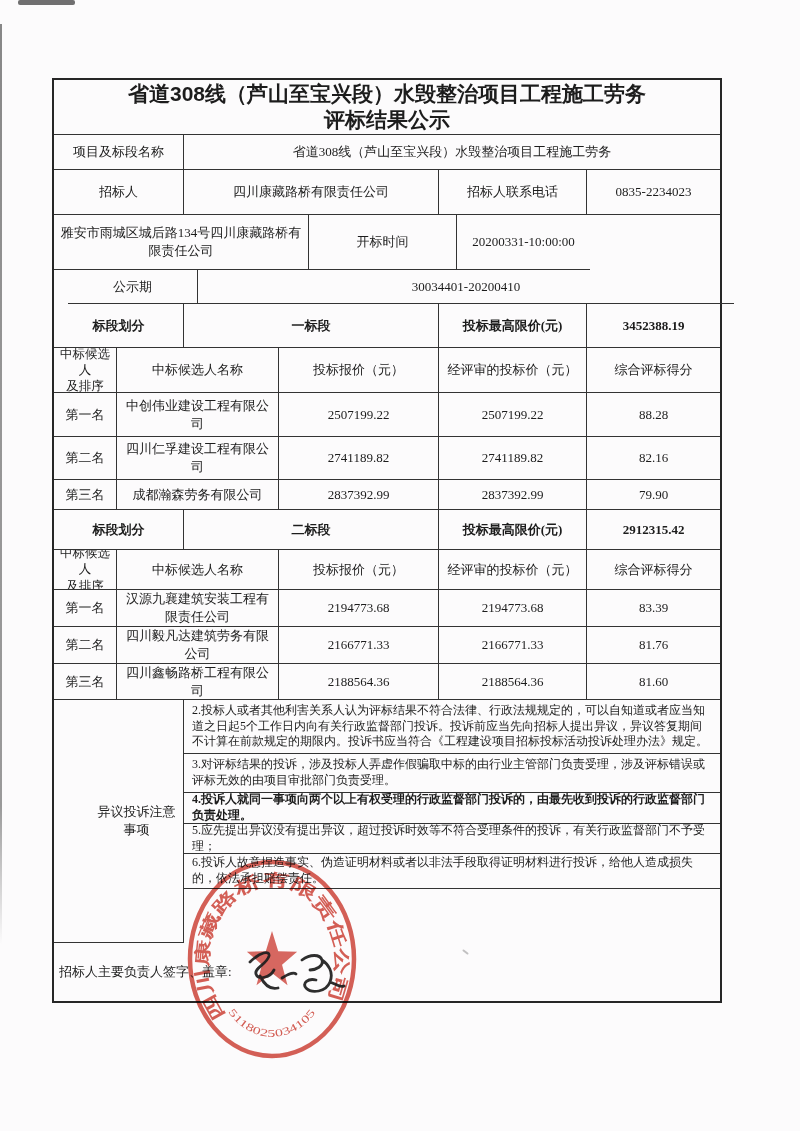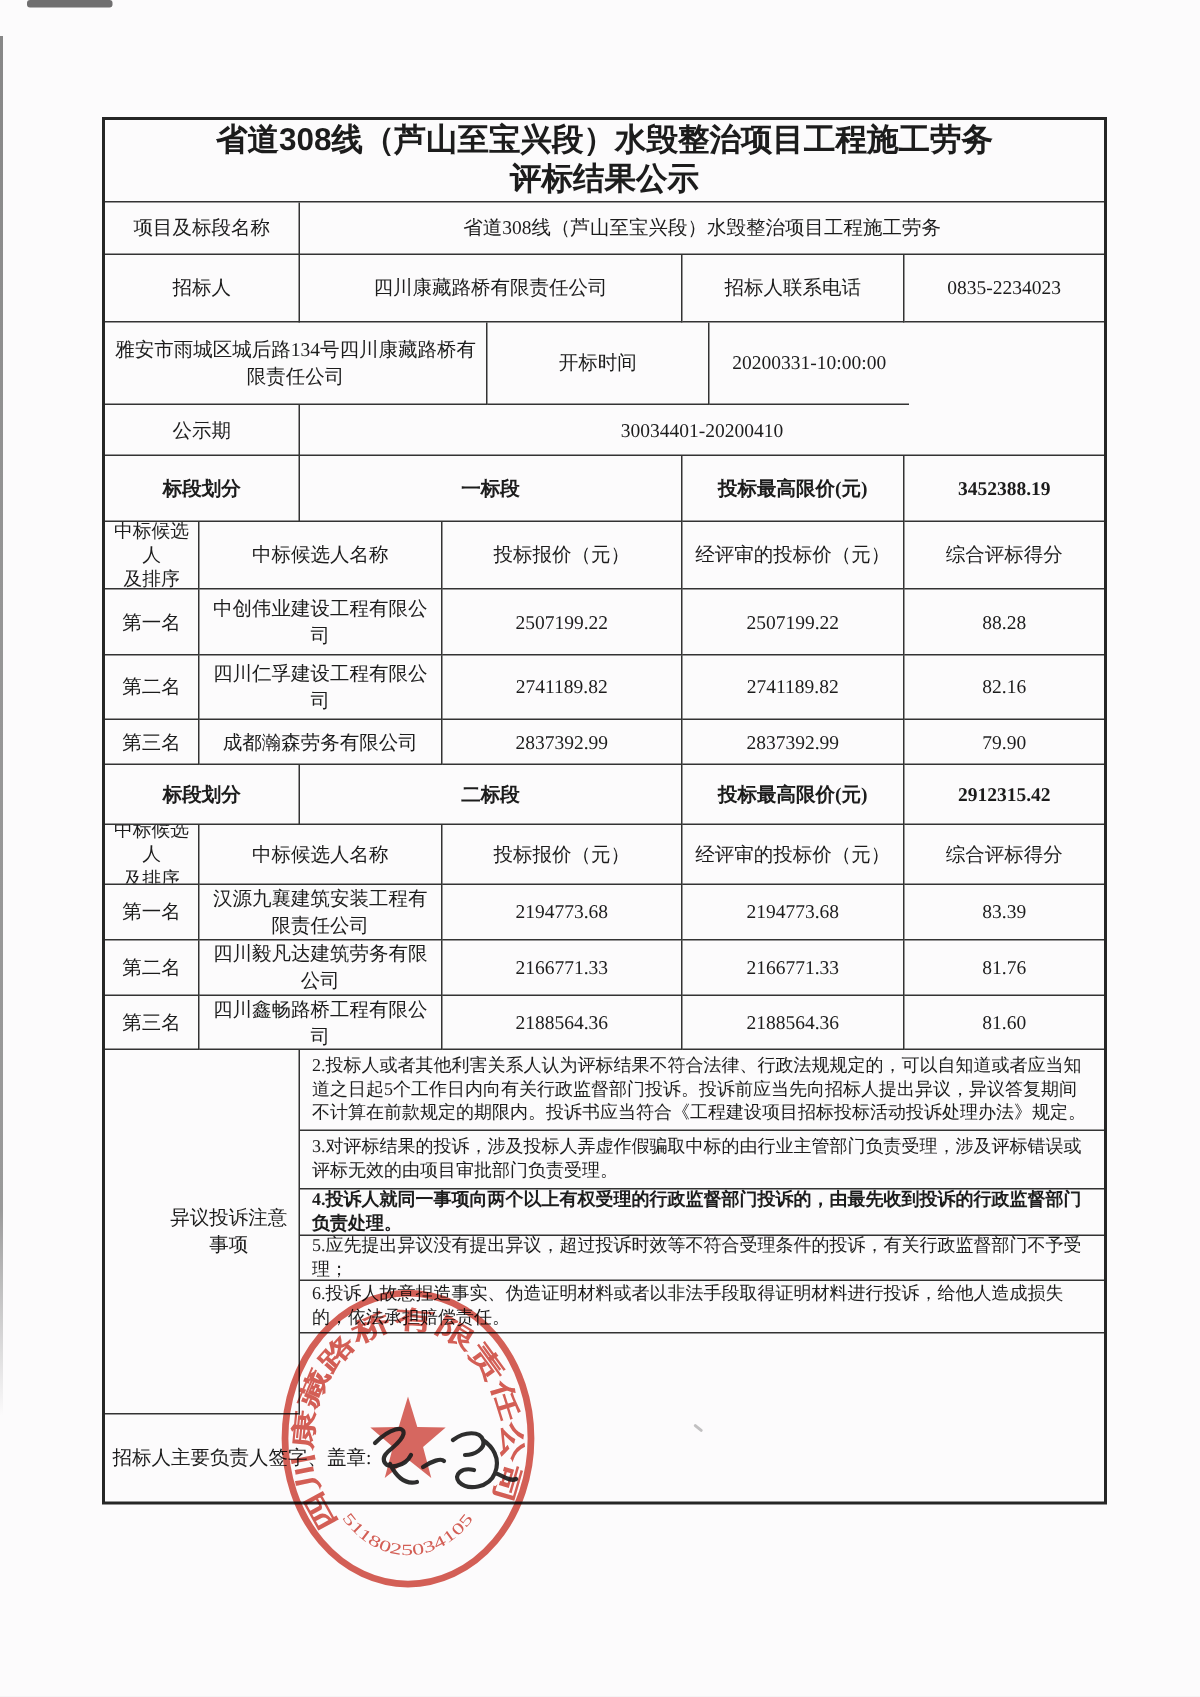--- a/index.html
+++ b/index.html
@@ -17,21 +17,21 @@
     font-family:"Liberation Serif","DejaVu Serif",serif;
     color:var(--text);
   }
   
   .artifact-top{position:absolute;left:18px;top:0;width:57px;height:5px;background:#4c4c4c;border-radius:2px;opacity:.8;}
   .artifact-left{position:absolute;left:0;top:24px;width:2px;height:920px;background:linear-gradient(#555 0%,#6a6a6a 40%,#707070 85%,rgba(112,112,112,0) 100%);opacity:.7;}
   .scan-speck{position:absolute;left:462px;top:951px;width:7px;height:2px;background:#9a9a9a;opacity:.6;transform:rotate(38deg);border-radius:1px;}
 
   
   .doc{
-    position:absolute;left:68px;top:78px;width:670px;
+    position:absolute;left:52px;top:78px;width:670px;
     box-sizing:border-box;border:2px solid var(--outer);
     background:transparent;
   }
   .row{display:flex;}
   .cell{
     box-sizing:border-box;height:100%;
     border-right:1px solid var(--line);
     border-bottom:1px solid var(--line);
     display:flex;align-items:center;justify-content:center;
     text-align:center;padding:2px 4px;overflow:hidden;
@@ -42,21 +42,21 @@
   .w63{flex:0 0 63px;width:63px;}
   .w130{flex:0 0 130px;width:130px;}
   .w148{flex:0 0 148px;width:148px;}
   .w133{flex:0 0 133px;width:133px;}
   .w160{flex:0 0 160px;width:160px;}
   .w162{flex:0 0 162px;width:162px;}
   .w255{flex:0 0 255px;width:255px;}
   .w536{flex:0 0 536px;width:536px;}
   .w666{flex:0 0 666px;width:666px;}
   
-  .h55{height:55px;}.h35{height:35px;}.h45{height:45px;}.h34{height:34px;}
+  .h55{height:55px;}.h35{height:35px;}.h45{height:45px;}.h34{height:34px;padding-left:14px;}
   .h44{height:44px;}.h43{height:43px;}.h30{height:30px;}
   .h40{height:40px;}.h37{height:37px;}.h36{height:36px;}
 
   .title-row{height:55px;}
   .title-cell{flex-direction:column;justify-content:center;
     font-family:"Liberation Sans","DejaVu Sans",sans-serif;
     font-weight:700;font-size:21px;line-height:26px;}
   .division-row .cell{font-weight:700;}
   .rank-head{white-space:pre-line;line-height:1.3;font-size:12.5px;}
 

